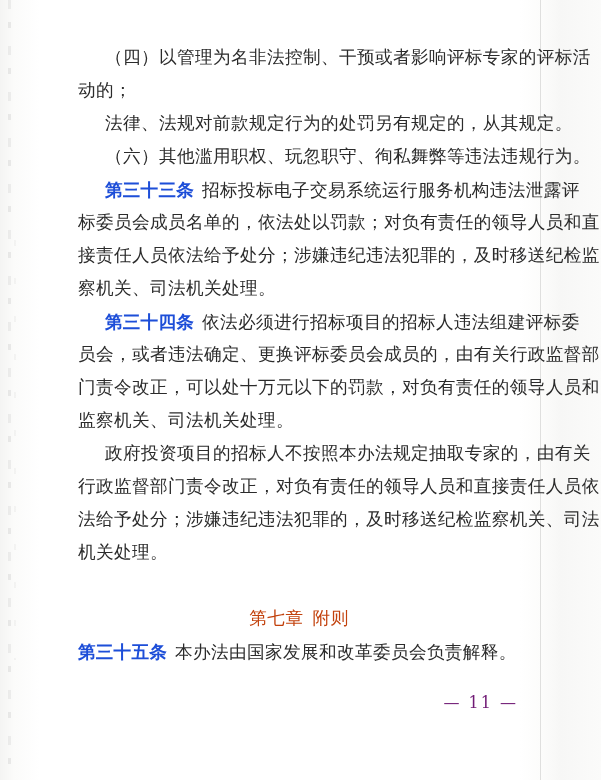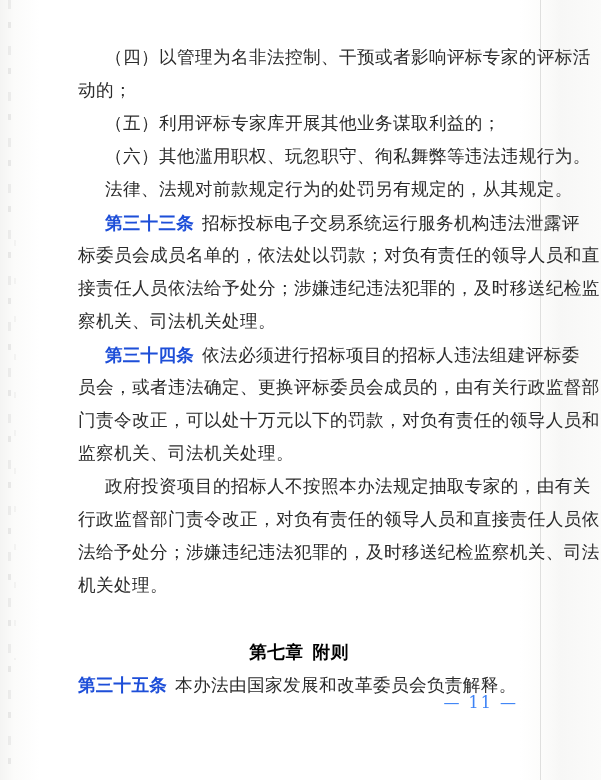--- a/index.html
+++ b/index.html
@@ -104,60 +104,59 @@
     font-weight: bold;
     letter-spacing: 0.2px;
     color: #1d4ed8;
   }
   .marker-gap {
     display: inline-block;
     width: 8px;
   }
 
   .chapter-heading {
-    font-weight: bold;
+    font-weight: normal;
     font-size: 17.6px;
     letter-spacing: 0.5px;
-    color: #000000;
+    color: #c2410c;
   }
   .chapter-gap {
     display: inline-block;
     width: 9px;
   }
 
   #page-number-row {
     position: absolute;
     left: 78px;
     top: 690px;
     width: 440px;
     text-align: right;
     font-size: 16px;
     line-height: 26px;
-    color: #3b82f6;
+    color: #701a75;
     letter-spacing: 2px;
     font-family: "DejaVu Serif", "Liberation Serif", serif;
   }
 </style>
 </head>
 <body>
 
 <div id="page">
 
   <div id="paper-texture"></div>
   <div id="scan-edge-artifact"></div>
   <div id="scan-edge-artifact-2"></div>
   <div id="page-right-edge"></div>
 
   <div id="text-body">
 
     <div class="doc-line indent"><span>（四）以管理为名非法控制、干预或者影响评标专家的评标活</span></div>
     <div class="doc-line"><span>动的；</span></div>
-    <div class="doc-line indent"><span>（五）利用评标专家库开展其他业务谋取利益的；</span></div>
+    <div class="doc-line indent"><span>法律、法规对前款规定行为的处罚另有规定的，从其规定。</span></div>
     <div class="doc-line indent"><span>（六）其他滥用职权、玩忽职守、徇私舞弊等违法违规行为。</span></div>
-    <div class="doc-line indent"><span>法律、法规对前款规定行为的处罚另有规定的，从其规定。</span></div>
 
     <div class="doc-line indent"><span class="article-marker">第三十三条</span><span class="marker-gap"></span><span>招标投标电子交易系统运行服务机构违法泄露评</span></div>
     <div class="doc-line"><span>标委员会成员名单的，依法处以罚款；对负有责任的领导人员和直</span></div>
     <div class="doc-line"><span>接责任人员依法给予处分；涉嫌违纪违法犯罪的，及时移送纪检监</span></div>
     <div class="doc-line"><span>察机关、司法机关处理。</span></div>
 
     <div class="doc-line indent"><span class="article-marker">第三十四条</span><span class="marker-gap"></span><span>依法必须进行招标项目的招标人违法组建评标委</span></div>
     <div class="doc-line"><span>员会，或者违法确定、更换评标委员会成员的，由有关行政监督部</span></div>
     <div class="doc-line"><span>门责令改正，可以处十万元以下的罚款，对负有责任的领导人员和</span></div>
     <div class="doc-line"><span>监察机关、司法机关处理。</span></div>

